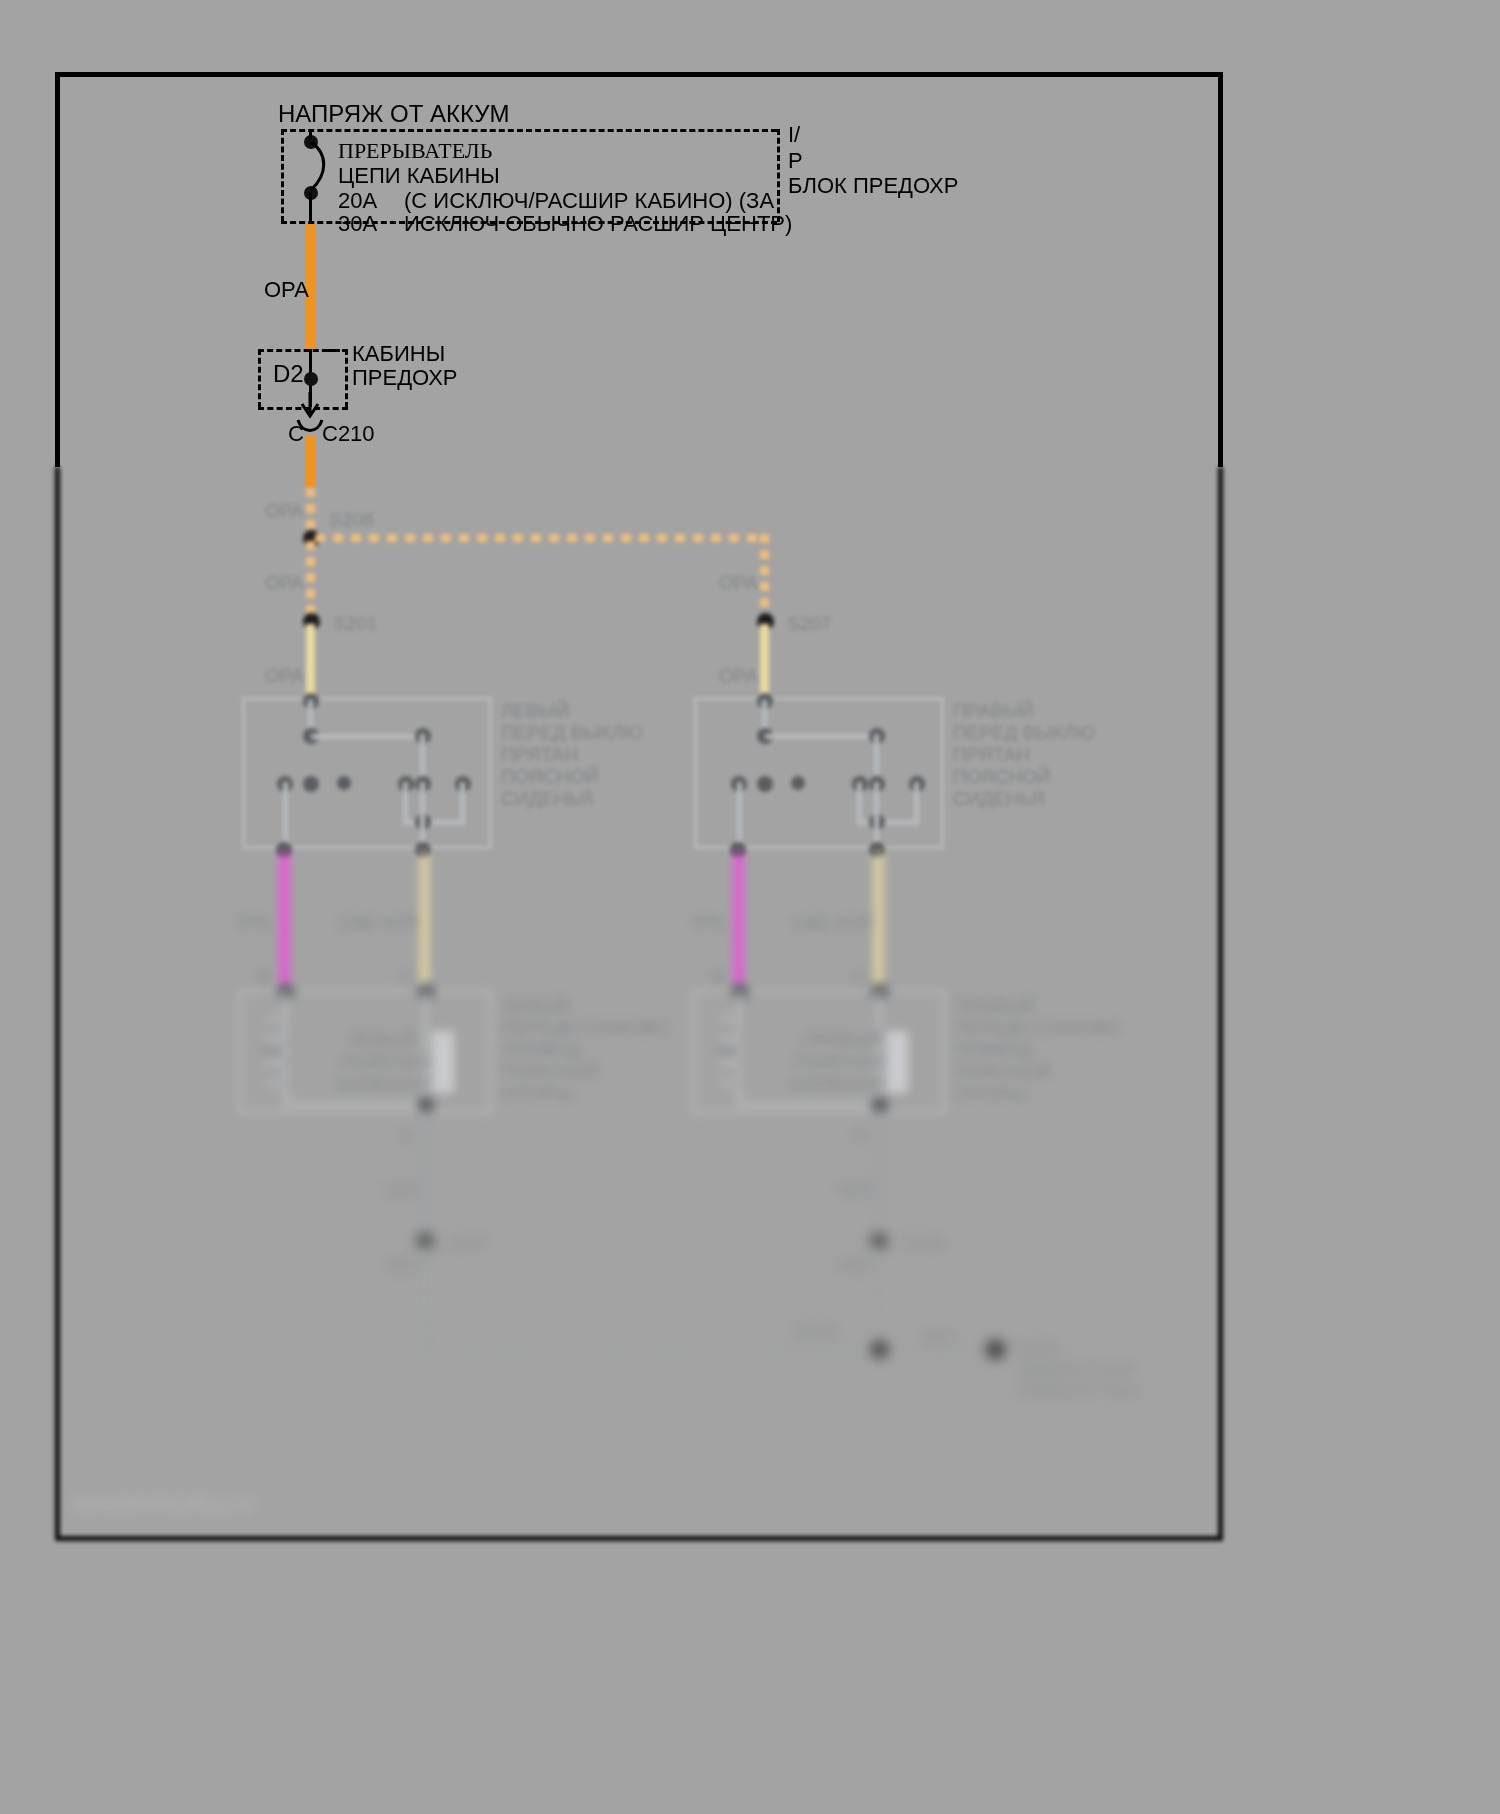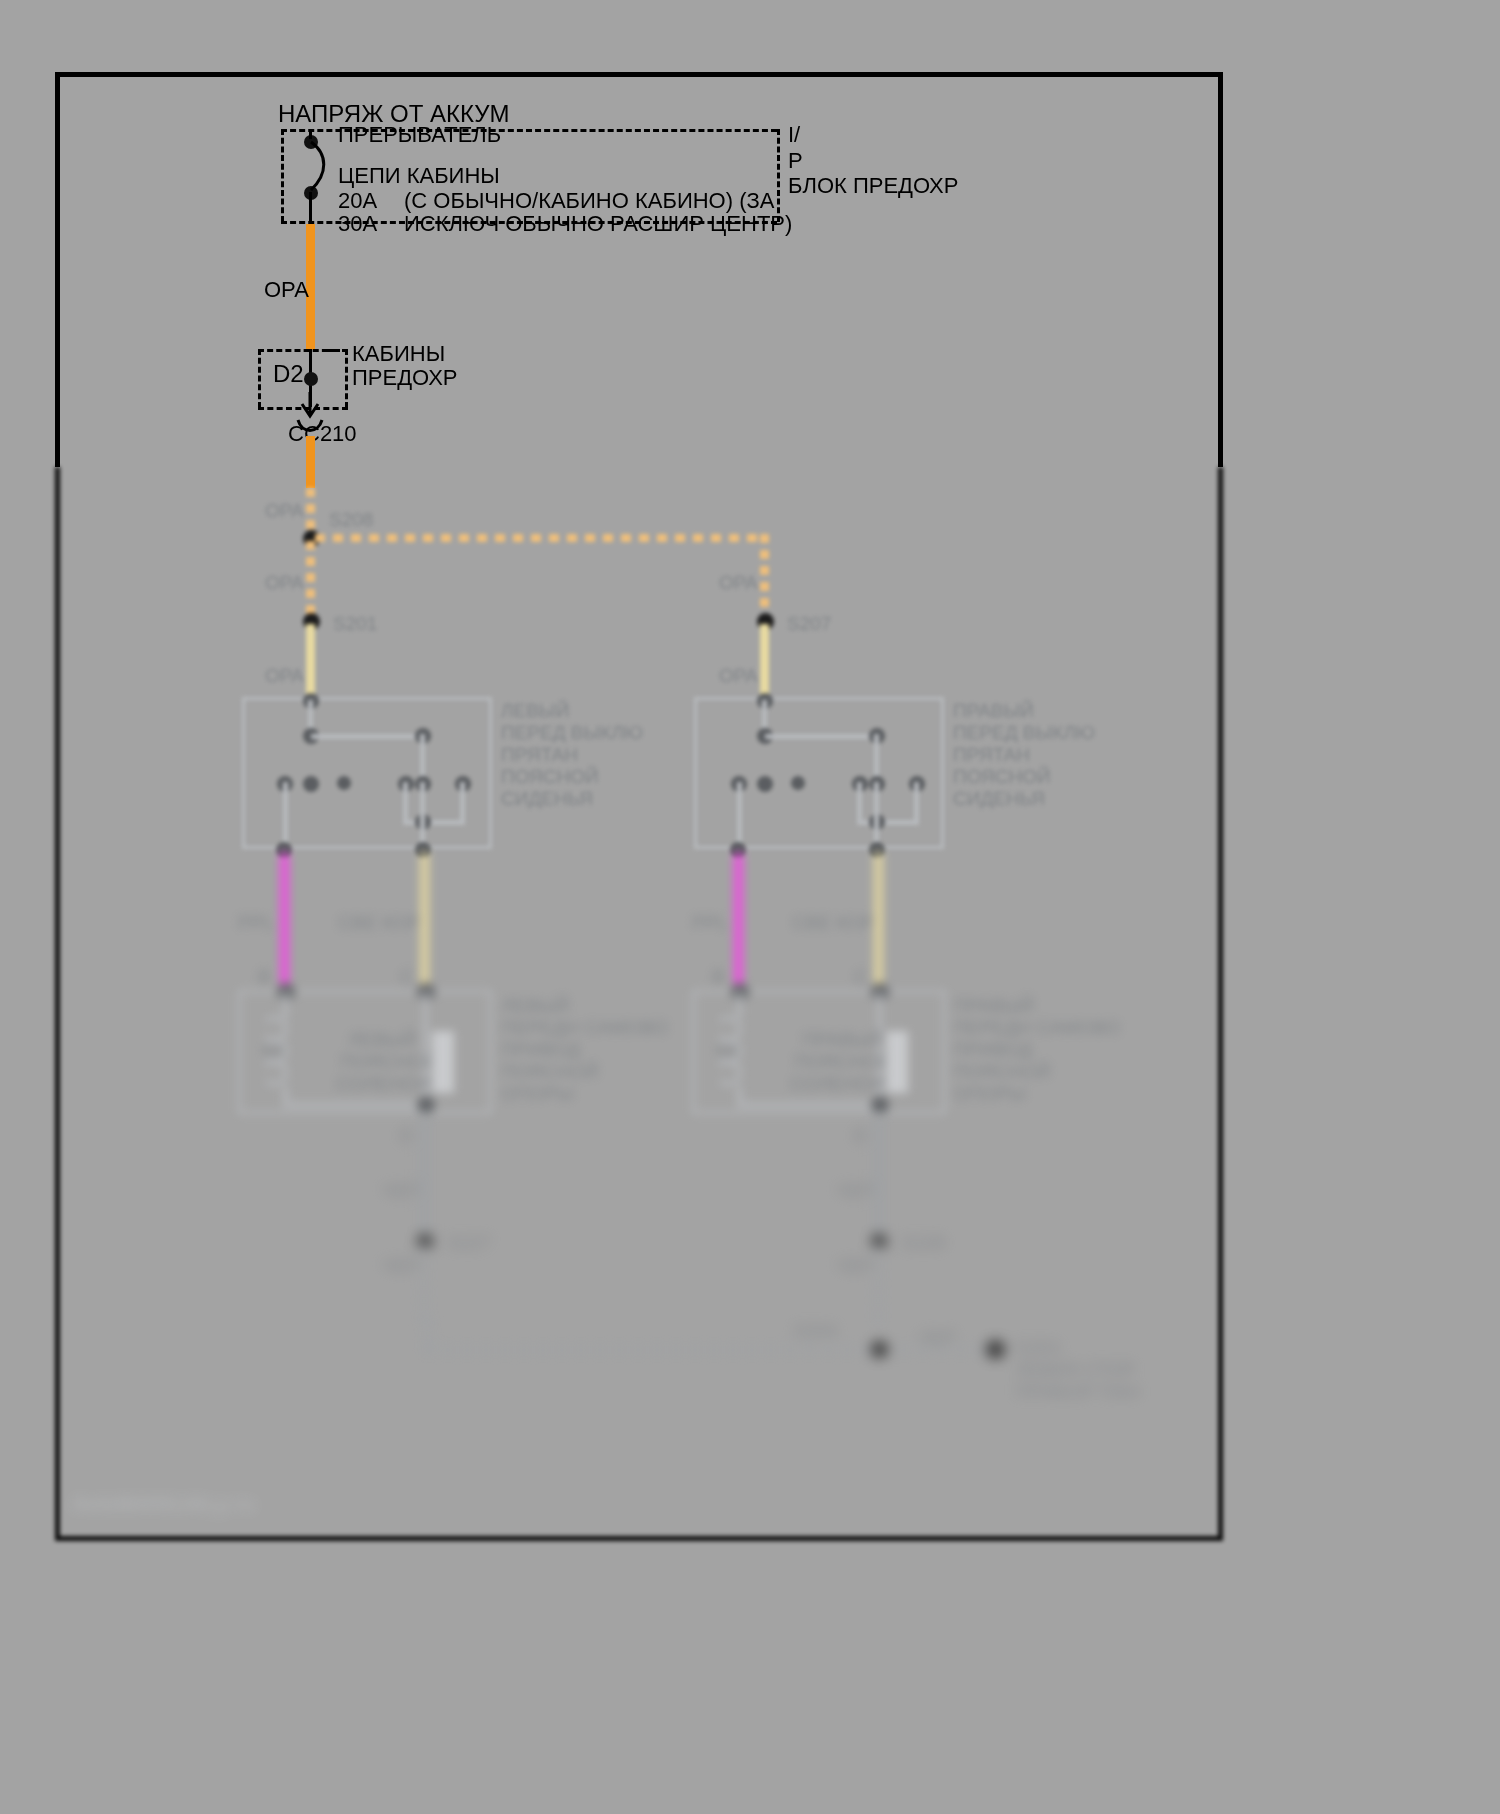--- a/index.html
+++ b/index.html
@@ -61,24 +61,24 @@
 
     <div class="dot" style="left:304px;top:135px;width:14px;height:14px;"></div>
     <div class="dot" style="left:304px;top:186px;width:14px;height:14px;"></div>
     <svg style="position:absolute;left:296px;top:134px;" width="46" height="62">
       <path d="M15,8 C32,20 32,40 15,56" stroke="#000" stroke-width="3" fill="none"></path>
     </svg>
 
     <div class="ln" style="left:309px;top:129px;width:3px;height:10px;"></div>
     <div class="ln" style="left:309px;top:192px;width:3px;height:32px;"></div>
 
-    <div class="lbl t22" style="left:338px;top:122px;">ПРЕРЫВАТЕЛЬ</div>
+    <div class="lbl t22" style="left:338px;top:138px;font-family:Liberation Serif, serif;">ПРЕРЫВАТЕЛЬ</div>
     <div class="lbl t22" style="left:338px;top:163px;">ЦЕПИ КАБИНЫ</div>
     <div class="lbl t22" style="left:338px;top:188px;">20А</div>
-    <div class="lbl t22" style="left:404px;top:188px;">(С ОБЫЧНО/КАБИНО КАБИНО) (ЗА</div>
+    <div class="lbl t22" style="left:404px;top:188px;">(С ИСКЛЮЧ/РАСШИР КАБИНО) (ЗА</div>
     <div class="lbl t22" style="left:338px;top:211px;">30А</div>
     <div class="lbl t22" style="left:404px;top:211px;">ИСКЛЮЧ ОБЫЧНО РАСШИР ЦЕНТР)</div>
 
     <div class="lbl t22" style="left:788px;top:122px;">I/</div>
     <div class="lbl t22" style="left:788px;top:148px;">P</div>
     <div class="lbl t22" style="left:788px;top:173px;">БЛОК ПРЕДОХР</div>
 
     <div class="wire" style="left:306px;top:224px;width:9px;height:126px;background:#F0941E;"></div>
     <div class="lbl t22" style="left:264px;top:277px;">OPA</div>
 
@@ -96,21 +96,21 @@
     <div class="ln" style="left:309px;top:349px;width:3px;height:58px;"></div>
     <div class="dot" style="left:304px;top:372px;width:14px;height:14px;"></div>
     <svg style="position:absolute;left:296px;top:392px;" width="30" height="30">
       <path d="M14,0 L14,22 M6,12 L14,24 L22,12" stroke="#000" stroke-width="3" fill="none"></path>
     </svg>
 
     <svg style="position:absolute;left:296px;top:418px;" width="40" height="22">
       <path d="M2,2 C6,16 22,16 26,2" stroke="#000" stroke-width="3" fill="none"></path>
     </svg>
     <div class="lbl t22" style="left:288px;top:421px;">C</div>
-    <div class="lbl t22" style="left:304px;top:421px;">C210</div>
+    <div class="lbl t22" style="left:322px;top:421px;">C210</div>
 
     <div class="wire" style="left:306px;top:436px;width:9px;height:52px;background:#F0941E;"></div>
   </div>
 
   <div class="blur-layer blur-a">
 
     <div class="frame-bottom"></div>
 
     <div class="wire" style="left:306px;top:488px;width:9px;height:48px;background:repeating-linear-gradient(to bottom,#F5C178 0 9px,transparent 9px 16px);"></div>
     <div class="glbl t19" style="left:265px;top:500px;">OPA</div>

